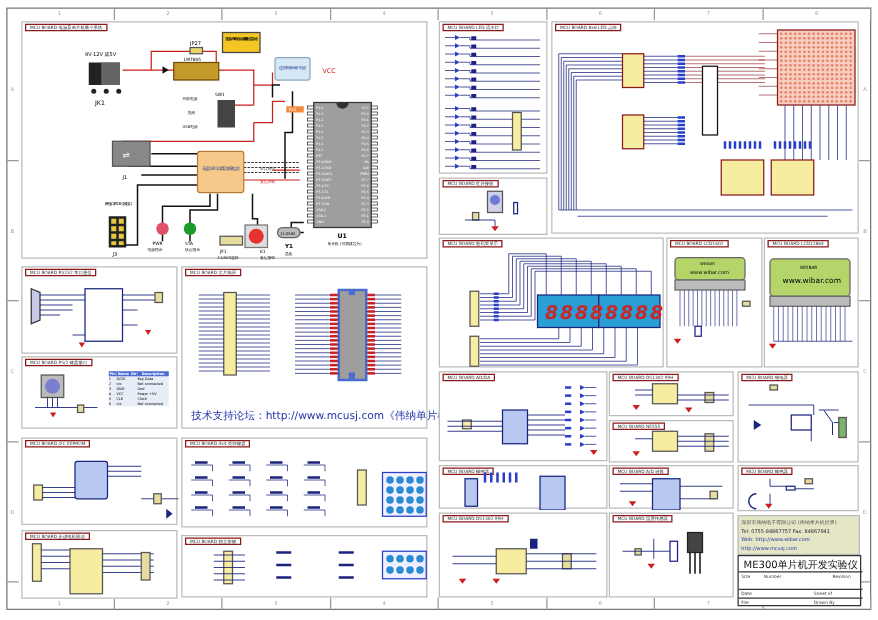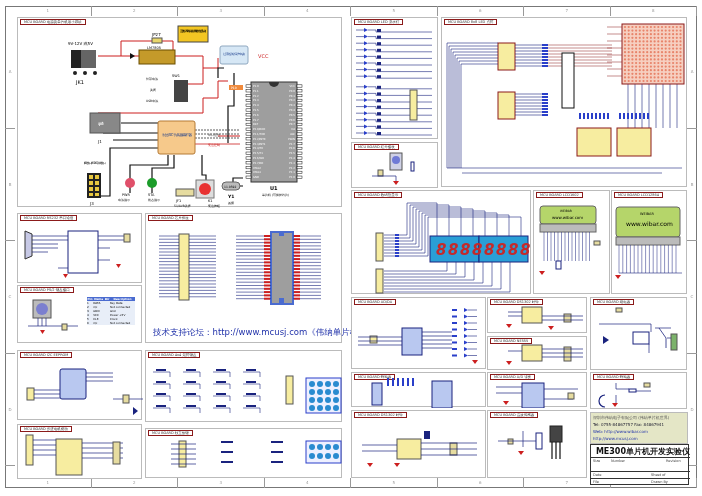--- a/index.html
+++ b/index.html
@@ -10,21 +10,21 @@
 .zone-col{position:absolute;top:16px;width:10px;height:450px;display:flex;flex-direction:column}
 .zone-col div{flex:1;border-bottom:1px solid #999;font-size:4px;color:#999;text-align:center;display:flex;align-items:center;justify-content:center}
 .panel{position:absolute;border:1px solid #bbb;background:#fff}
 .ptitle{position:absolute;left:2px;top:1px;height:6px;border:1px solid #8b1a1a;font-size:3.5px;line-height:5px;padding:0 3px;color:#333;background:#fff;white-space:nowrap}
 svg{position:absolute;left:0;top:0}
 .t{font-family:"DejaVu Sans",sans-serif}
 .forum{position:absolute;left:152px;top:326px;font-size:8.5px;color:#2233aa;white-space:nowrap}
 .contact{position:absolute;left:590px;top:412px;width:98px;height:32px;background:#e4e6c6;border:1px solid #bbb;font-size:4px;color:#223;padding:1px 2px;line-height:7px}
 .contact .addr{color:#555}
 .titleblock{position:absolute;left:590px;top:444px;width:99px;height:41px;border:1px solid #333;background:#fff}
-.tb-title{position:absolute;left:0;top:0;width:99px;height:13px;border-bottom:1px solid #333;font-size:8px;font-weight:bold;text-align:right;line-height:13px;color:#111}
+.tb-title{position:absolute;left:0;top:0;width:99px;height:13px;border-bottom:1px solid #333;font-size:8px;font-weight:normal;text-align:center;line-height:13px;color:#111}
 .tb-row{position:absolute;left:0;width:99px;border-bottom:1px solid #333;font-size:3.5px;color:#444}
 </style>
 </head>
 <body>
 
 <div class="sheet"></div>
 <div class="zone-row" style="top:6px">
   <div>1</div>
   <div>2</div>
   <div>3</div>

